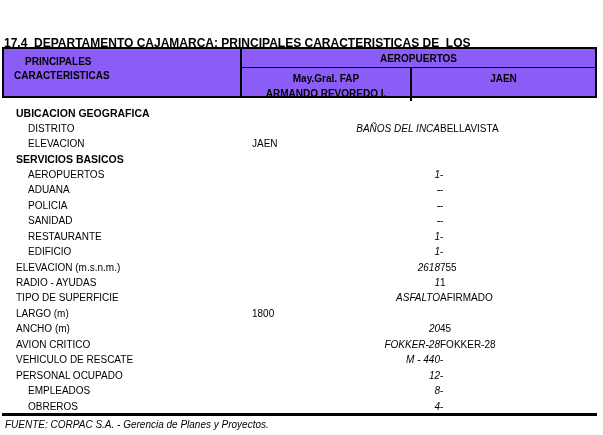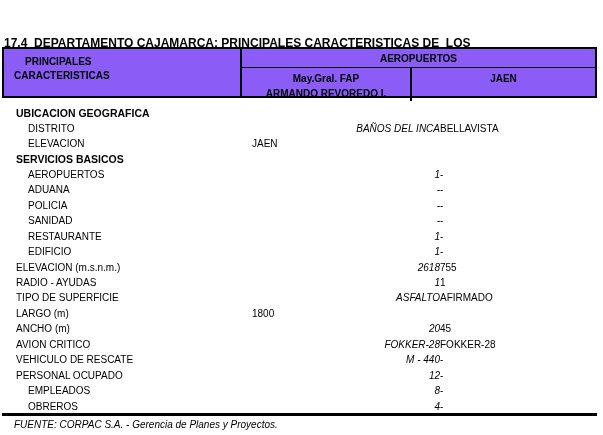--- a/index.html
+++ b/index.html
@@ -47,21 +47,21 @@
   .lbl { width:238px; box-sizing:border-box; padding-left:2px; white-space:pre; }
   .lbl.indent { padding-left:14px; }
   .lbl.section { font-weight:bold; font-size:10.5px; }
   .val1 { width:188px; text-align:right;font-style:italic; }
   .val2 { width:169px; }
   .rule {
     position:absolute; left:2px; top:413px;
     width:595px; height:3px; background:#000;
   }
   .source {
-    position:absolute; left:14px; top:419px;
+    position:absolute; left:5px; top:419px;
     font-size:10px; font-style:italic; line-height:12px;
   }
 </style>
 </head>
 <body>
 
 <div class="title">
   <div>17.4  DEPARTAMENTO CAJAMARCA: PRINCIPALES CARACTERISTICAS DE  LOS</div>
   <div>AEROPUERTOS  ADMINISTRADOS  POR CORPAC S.A.: 1996</div>
 </div>

